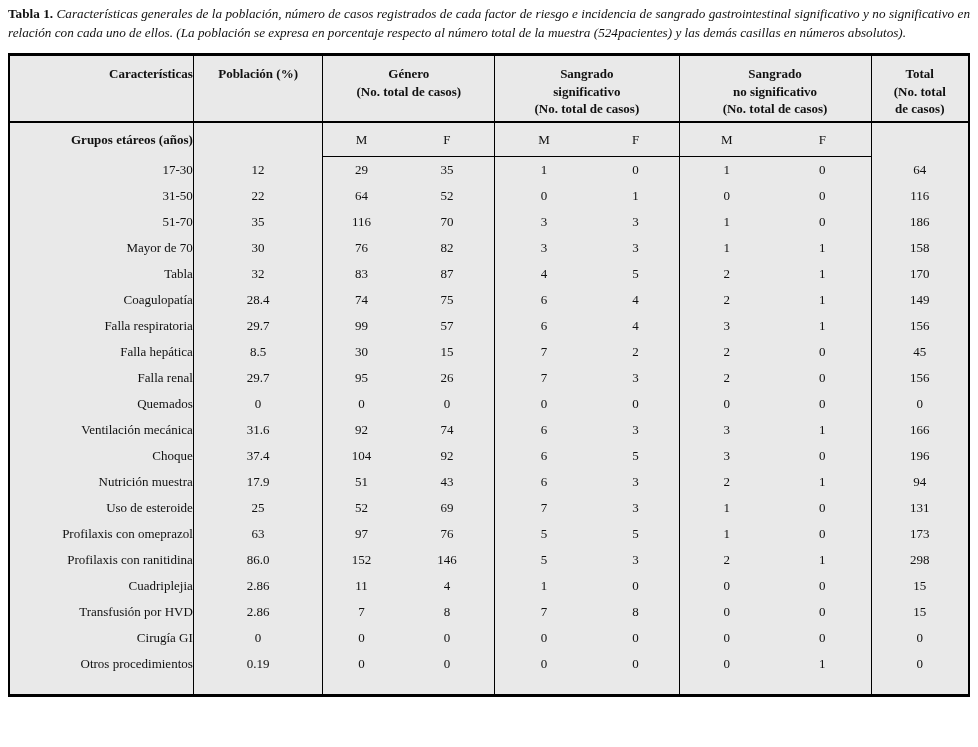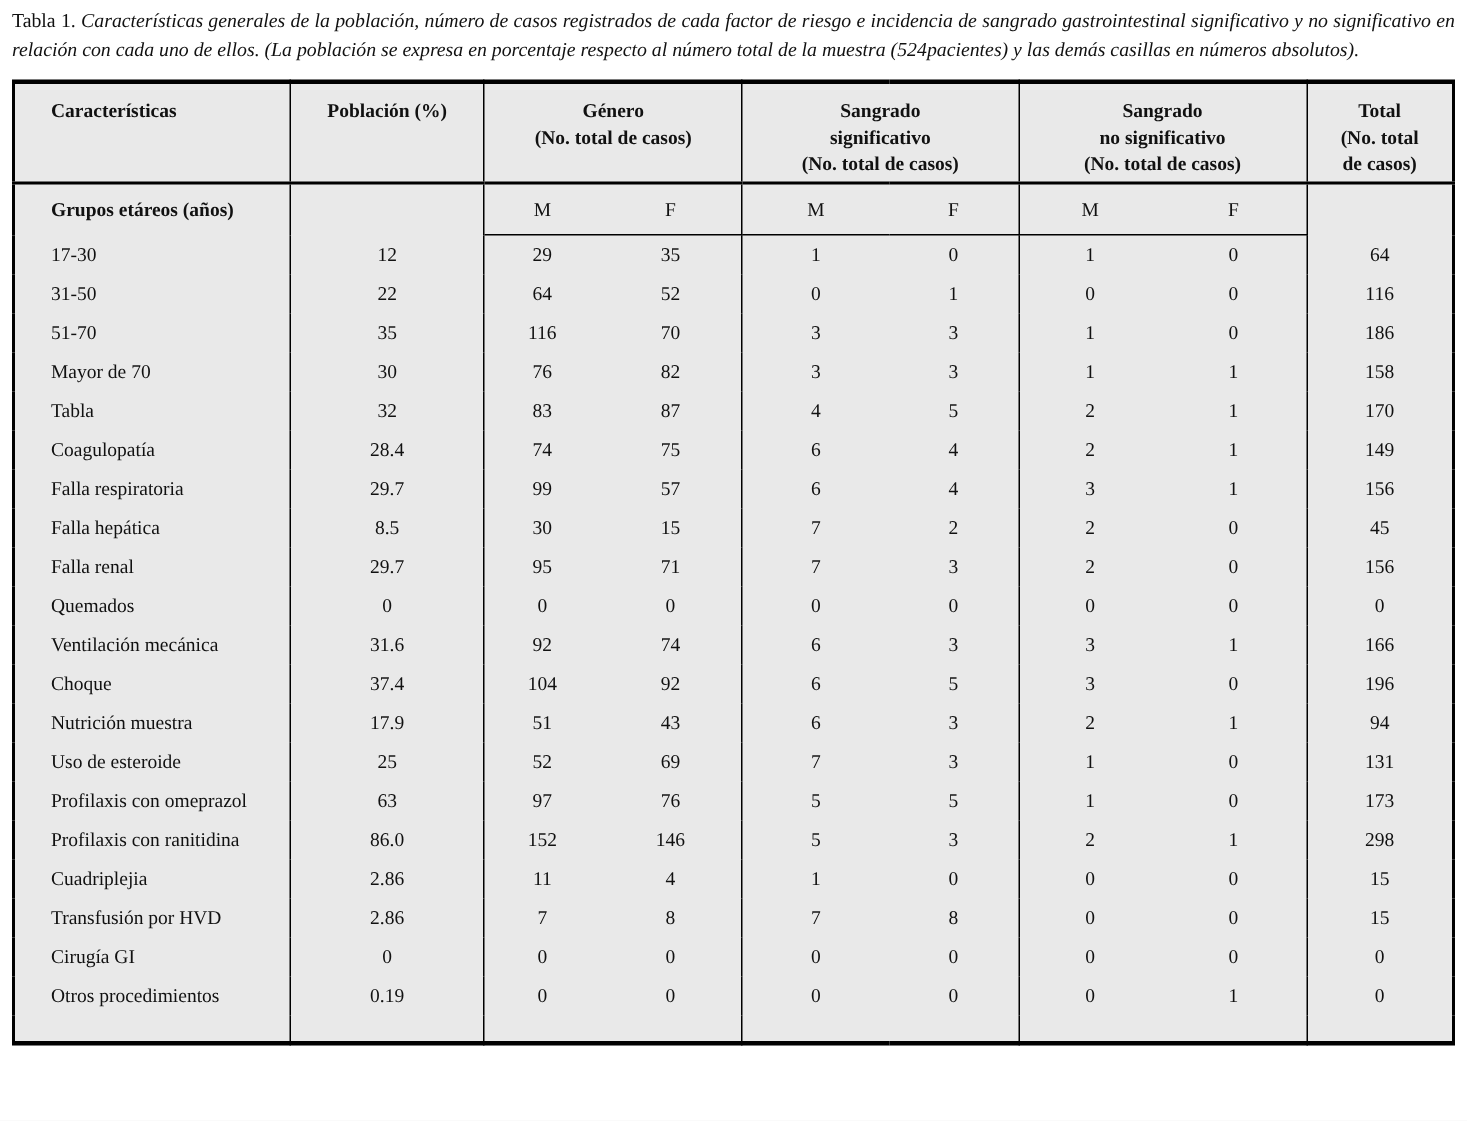--- a/index.html
+++ b/index.html
@@ -10,21 +10,21 @@
     overflow: hidden;
   }
   .page { padding: 5px 8px 0 8px; }
 
   .caption {
     font-size: 13.2px;
     line-height: 1.42;
     text-align: justify;
     margin: 0 0 11px 0;
   }
-  .cap-label { font-weight: normal; font-style: normal; }
+  .cap-label { font-weight: bold; font-style: normal; }
   .cap-text  { font-style: italic; }
 
   table.tabla {
     border-collapse: collapse;
     table-layout: fixed;
     width: 962px;
     background: #e9e9e9;
     border: 2px solid #000;
     border-top-width: 3px;
     border-bottom-width: 3px;
@@ -33,21 +33,21 @@
     font-size: 13px;
     padding: 0;
     overflow: hidden;
   }
   th { font-weight: bold; }
 
   .bR  { border-right: 1px solid #000; }
   .bB2 { border-bottom: 2px solid #000; }
   .bBm { border-bottom: 1px solid #000; }
 
-  .lbl { text-align: left; padding-left: 24px; }
+  .lbl { text-align: right; padding-left: 24px; }
   .ctr, .num { text-align: center; }
   .pre { white-space: pre-line; }
   .bold { font-weight: bold; }
 
   tr.head-row th {
     height: 56px;
     vertical-align: top;
     padding-top: 9px;
     line-height: 1.32;
   }
@@ -191,21 +191,21 @@
           <td class="num">7</td>
           <td class="num bR">2</td>
           <td class="num">2</td>
           <td class="num bR">0</td>
           <td class="num">45</td>
         </tr>
         <tr class="data-row">
           <td class="lbl bR">Falla renal</td>
           <td class="num bR">29.7</td>
           <td class="num">95</td>
-          <td class="num bR">71</td>
+          <td class="num bR">26</td>
           <td class="num">7</td>
           <td class="num bR">3</td>
           <td class="num">2</td>
           <td class="num bR">0</td>
           <td class="num">156</td>
         </tr>
         <tr class="data-row">
           <td class="lbl bR">Quemados</td>
           <td class="num bR">0</td>
           <td class="num">0</td>

